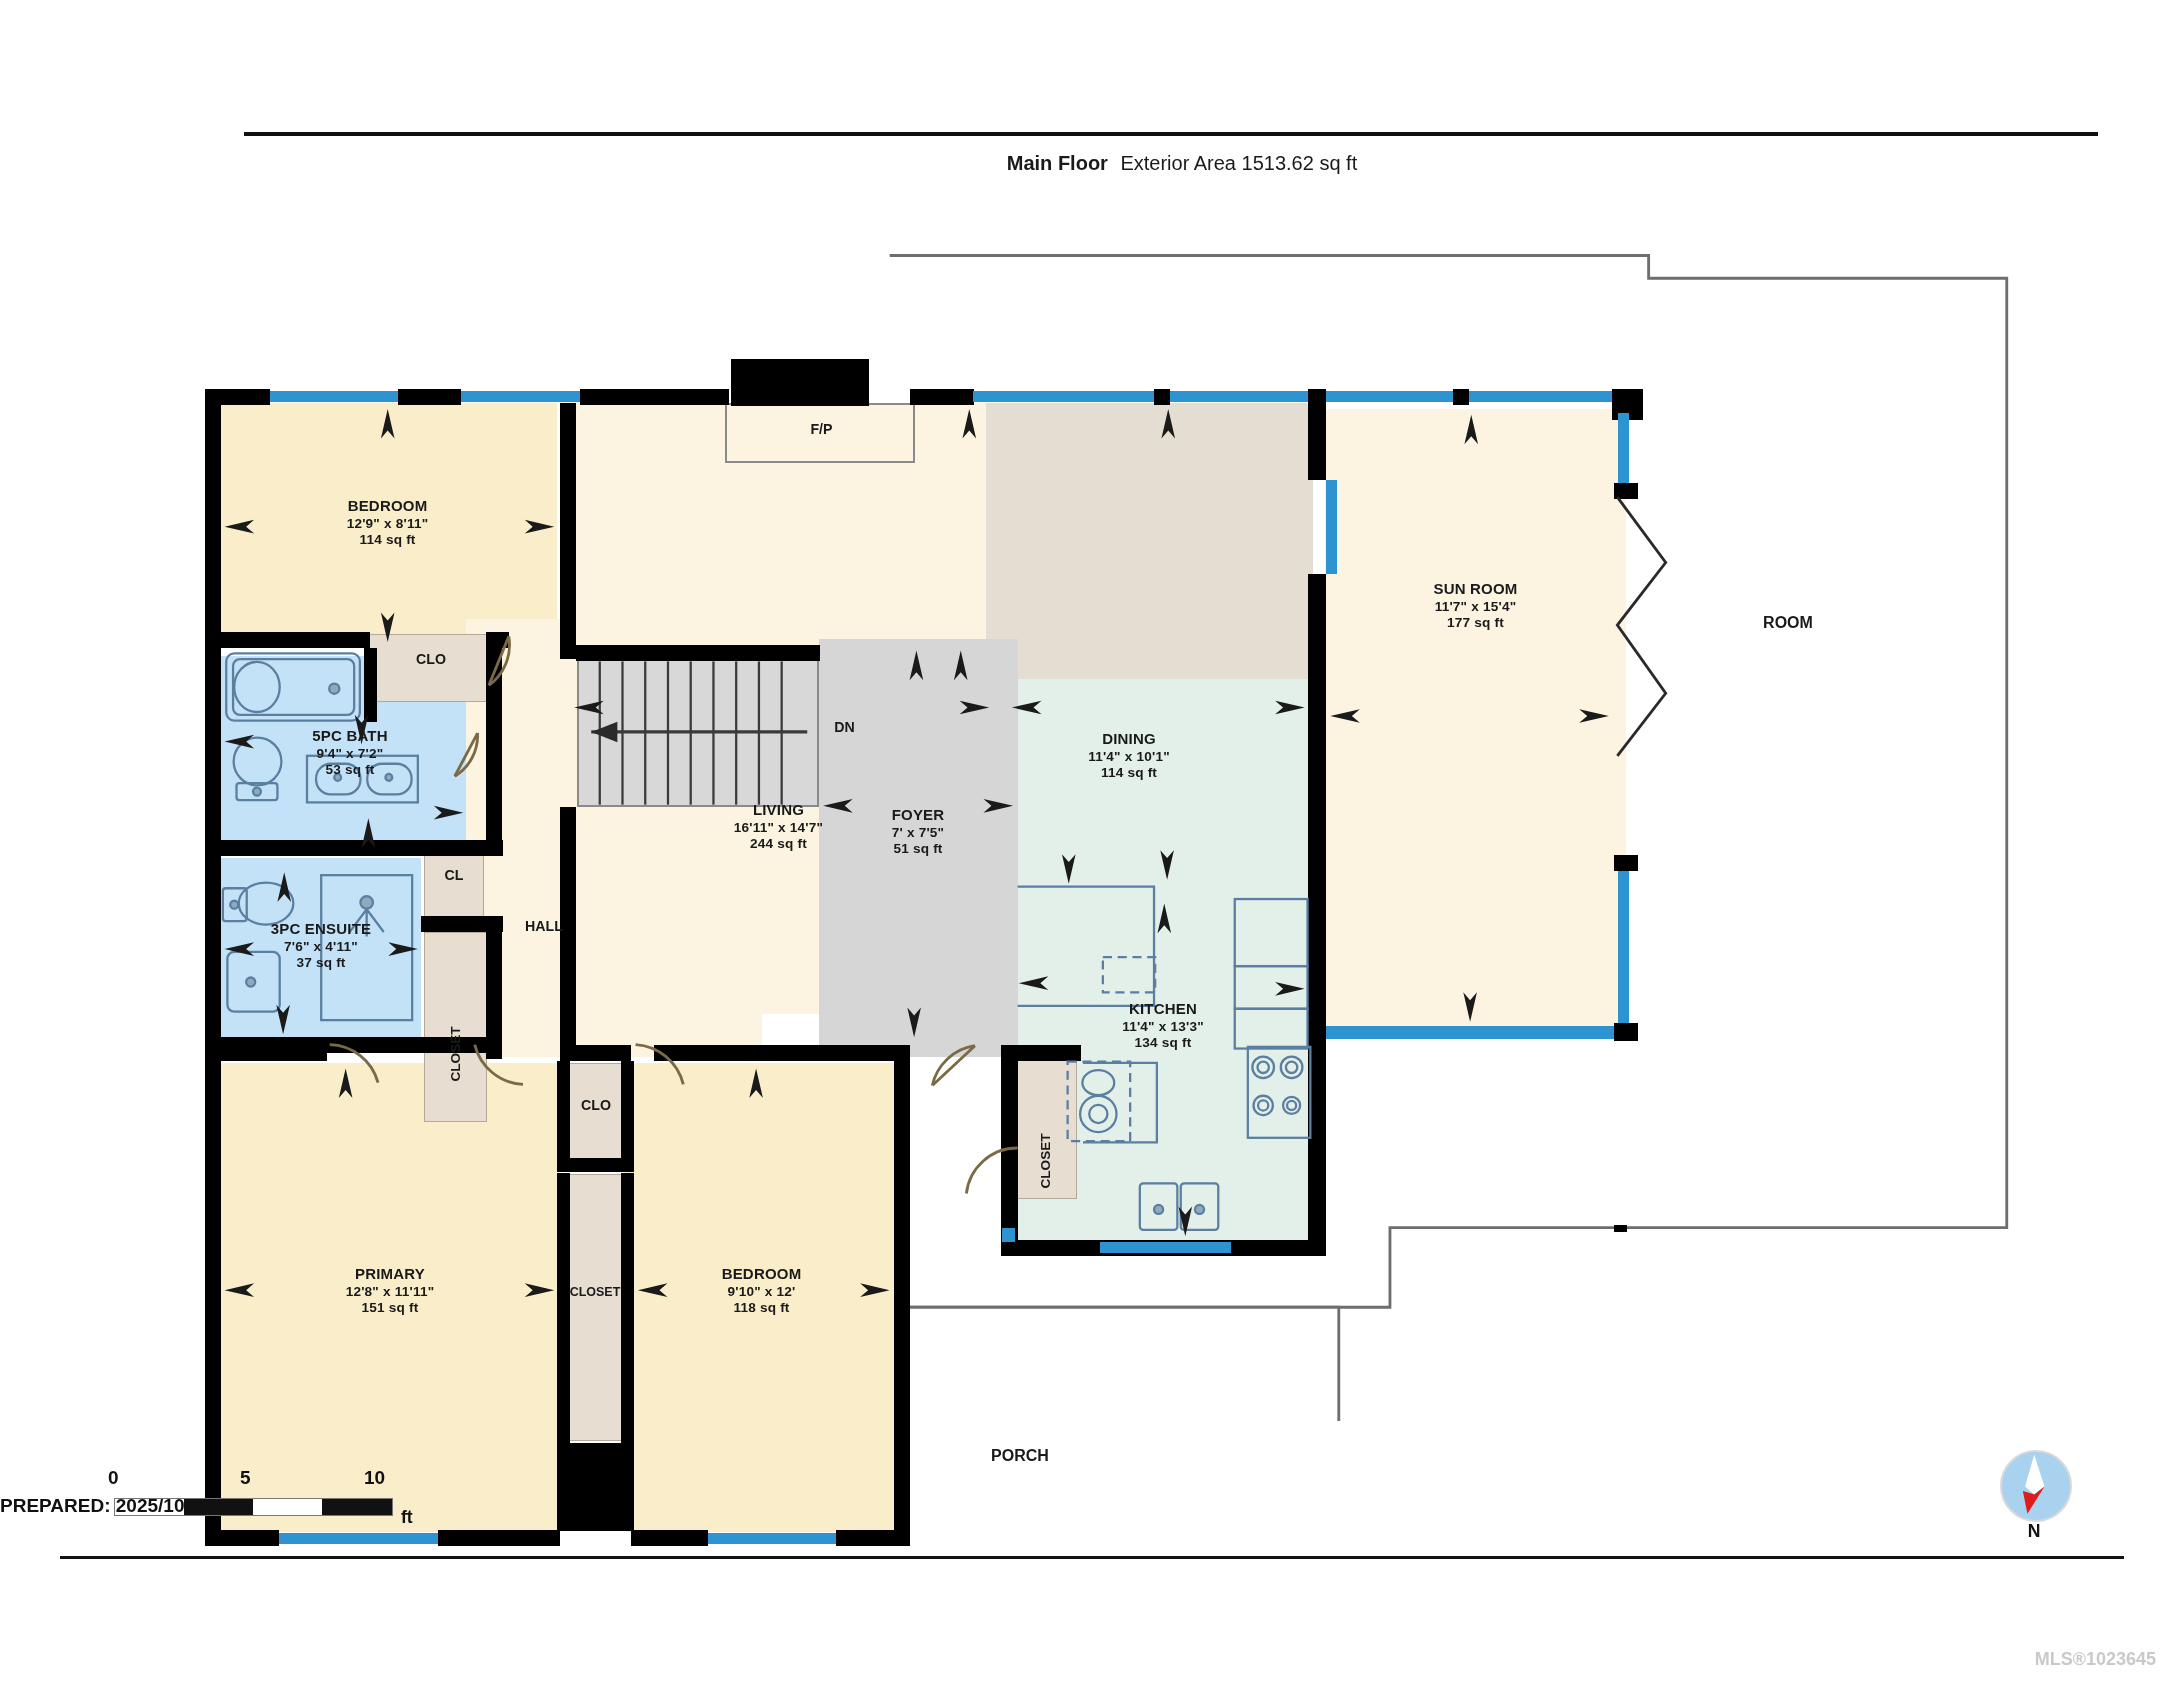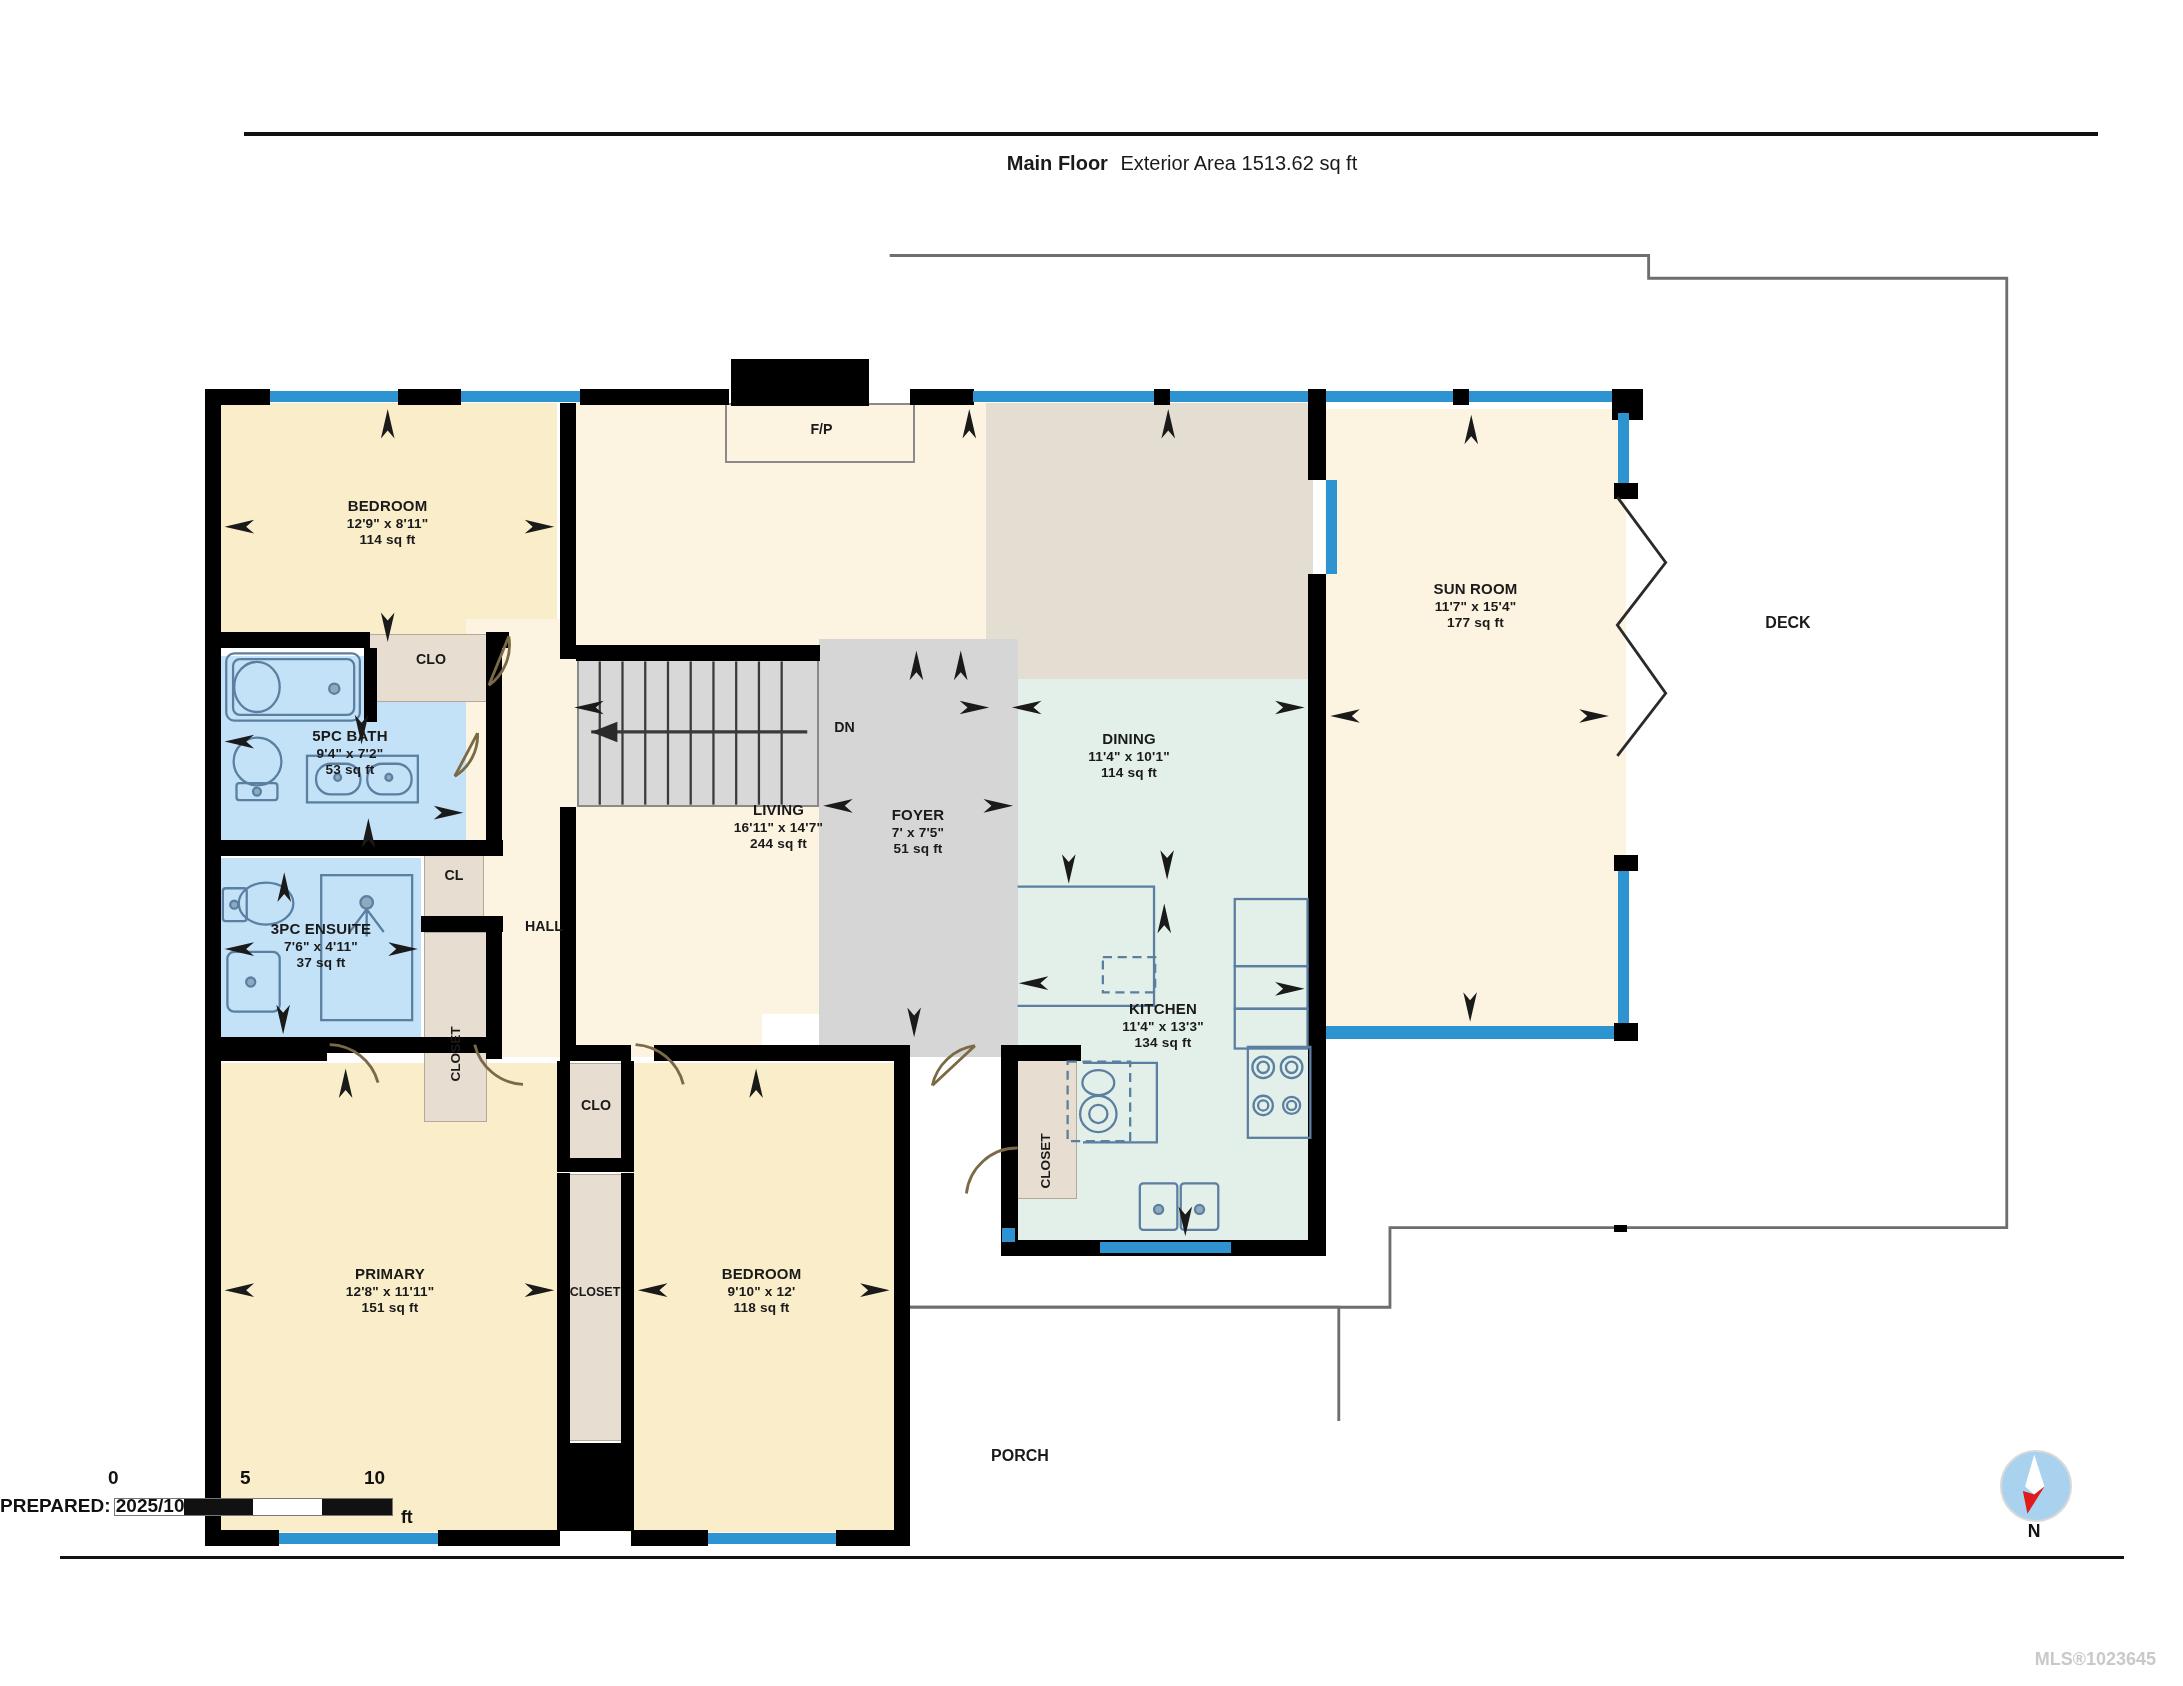--- a/index.html
+++ b/index.html
@@ -410,21 +410,21 @@
     </div>
 
     <div class="small-label" style="left:762px;top:194px;width:119px;">F/P</div>
     <div class="small-label" style="left:370px;top:424px;width:122px;">CLO</div>
     <div class="small-label" style="left:424px;top:640px;width:60px;">CL</div>
     <div class="vlabel" style="left:398px;top:790px;width:114px;">CLOSET</div>
     <div class="vlabel" style="left:988px;top:897px;width:114px;">CLOSET</div>
     <div class="small-label" style="left:566px;top:870px;width:60px;">CLO</div>
     <div class="small-label" style="left:554px;top:1058px;width:82px;font-size:12.5px;">CLOSET</div>
     <div class="small-label" style="left:473px;top:691px;width:142px;">HALL</div>
-    <div class="small-label" style="left:1717px;top:387px;width:142px;font-size:16px;">DECK</div>
+    <div class="small-label" style="left:1717px;top:387px;width:142px;font-size:16px;">ROOM</div>
     <div class="small-label" style="left:949px;top:1220px;width:142px;font-size:16px;">PORCH</div>
     <div class="small-label" style="left:819px;top:492px;width:51px;">DN</div>
     <div class="small-label" style="left:1305px;top:1468px;width:51px;margin-top:32px;">UP</div>
   </div>
 
   <div class="scalewrap">
     <div class="scale-nums">
       <div class="scale-num" style="left:0px;">0</div>
       <div class="scale-num" style="left:132px;">5</div>
       <div class="scale-num" style="left:256px;">10</div>

